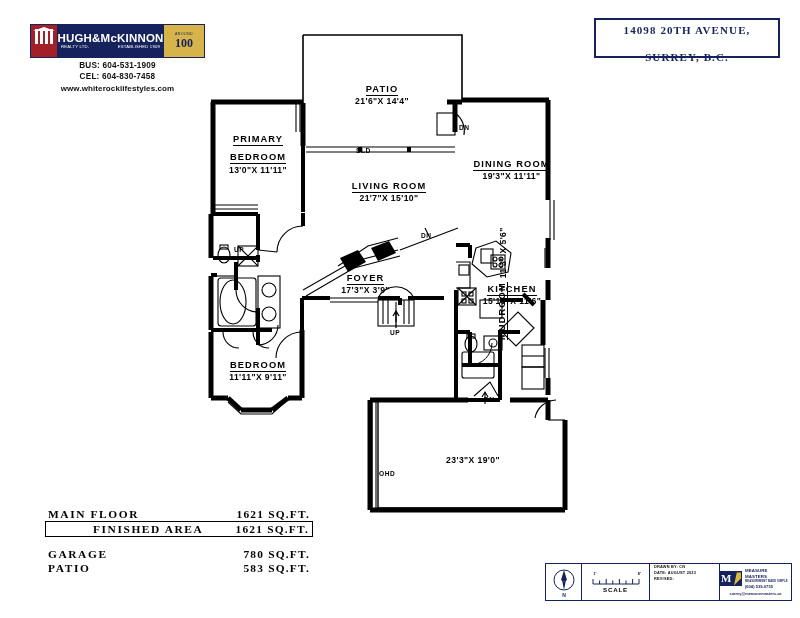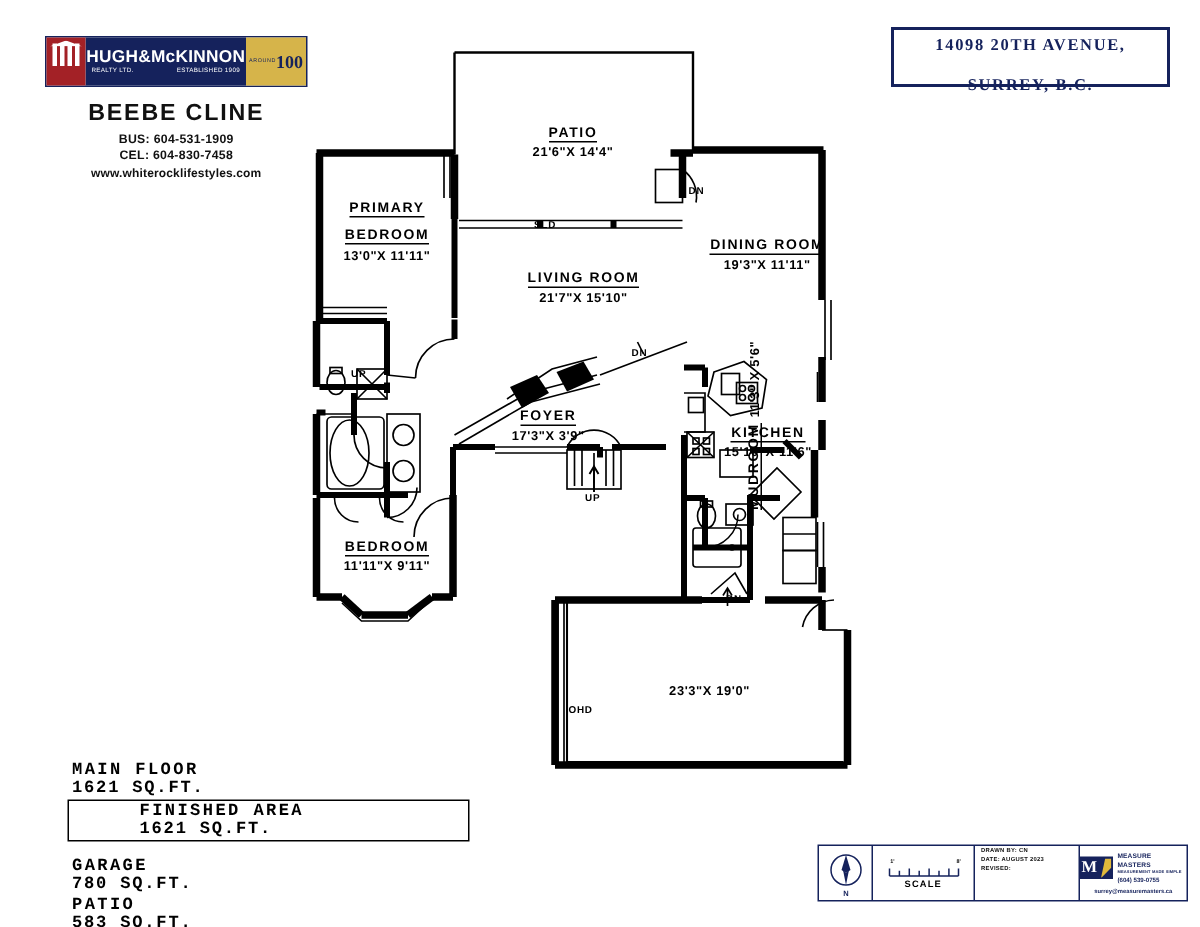--- a/index.html
+++ b/index.html
@@ -17,21 +17,21 @@
   #logo-bar{display:flex;height:34px;width:175px;border:1px solid #15225c;box-sizing:border-box;}
   #logo-mark{width:26px;background:#a32126;position:relative;overflow:hidden;}
   #logo-mark .col{position:absolute;top:4px;width:3px;height:15px;background:#fff;}
   #logo-mark .roofline{position:absolute;top:2px;left:2px;right:2px;height:4px;
      background:#fff;clip-path:polygon(0 100%,50% 0,100% 100%);}
   #logo-name{flex:1;background:#15225c;color:#fff;display:flex;flex-direction:column;
      align-items:center;justify-content:center;line-height:1;}
   #logo-name .l1{font-size:11.5px;font-weight:bold;letter-spacing:.2px;}
   #logo-name .l2{display:flex;width:100%;justify-content:space-between;padding:1px 4px 0;
      box-sizing:border-box;font-size:4.2px;letter-spacing:.2px;}
-  #logo-badge{width:40px;background:#d6b44a;color:#15225c;display:flex;flex-direction:row;
+  #logo-badge{width:40px;background:#d6b44a;color:#15225c;display:flex;flex-direction:column;
      align-items:center;justify-content:center;line-height:1;}
   #logo-badge .b1{font-size:3.6px;letter-spacing:.4px;}
   #logo-badge .b2{font-size:12px;font-weight:bold;font-family:"Liberation Serif",serif;}
   #agent-name{font-size:15.5px;font-weight:bold;letter-spacing:1.2px;margin-top:9px;color:#111;}
   .agent-line{font-size:8.2px;font-weight:bold;letter-spacing:.2px;margin-top:2.5px;color:#111;}
   #agent-web{font-size:8px;font-weight:bold;margin-top:3px;letter-spacing:.1px;color:#111;}
 
   
   #address-box{position:absolute;left:594px;top:18px;width:186px;height:40px;
     border:2px solid #15225c;display:flex;flex-direction:column;
@@ -48,21 +48,21 @@
      border-bottom:1.3px solid #000;display:inline-block;padding-bottom:0px;}
   .rdim{font-size:8.6px;font-weight:bold;letter-spacing:.4px;margin-top:1px;}
   .tiny{font-size:6.6px;font-weight:bold;letter-spacing:.5px;position:absolute;}
 
   #mudroom-label{position:absolute;left:497px;top:340px;
      transform:rotate(-90deg);transform-origin:left top;white-space:nowrap;}
 
   
   #area-table{position:absolute;left:45px;top:507px;width:268px;}
   .arow{display:flex;justify-content:space-between;font-size:11.4px;font-weight:bold;
-     letter-spacing:1.6px;padding:1px 3px;box-sizing:border-box;font-family:Liberation Mono, monospace;flex-direction:column;}
+     letter-spacing:1.6px;padding:1px 3px;box-sizing:border-box;font-family:Liberation Serif, serif;}
   .arow.boxed{border:1.3px solid #000;padding-left:47px;}
   .arow .v{letter-spacing:1.2px;}
   .aspacer{height:10px;}
 
   
   #title-block{position:absolute;left:545px;top:563px;width:247px;height:38px;
      border:1.4px solid #15225c;display:flex;box-sizing:border-box;background:#fff;}
   .tb-cell{border-right:1.4px solid #15225c;display:flex;align-items:center;
      justify-content:center;box-sizing:border-box;position:relative;}
   #tb-compass{width:36px;}
@@ -104,21 +104,20 @@
         <div class="l2">
           <span>REALTY LTD.</span>
           <span>ESTABLISHED 1909</span>
         </div>
       </div>
       <div id="logo-badge">
         <div class="b1">AROUND</div>
         <div class="b2">100</div>
       </div>
     </div>
-    <div id="agent-name">BEEBE  CLINE</div>
     <div class="agent-line">BUS:  604-531-1909</div>
     <div class="agent-line">CEL:  604-830-7458</div>
     <div id="agent-web">www.whiterocklifestyles.com</div>
   </div>
 
   <div id="address-box">
     <div>14098 20TH AVENUE,</div>
     <div>SURREY, B.C.</div>
   </div>
 

